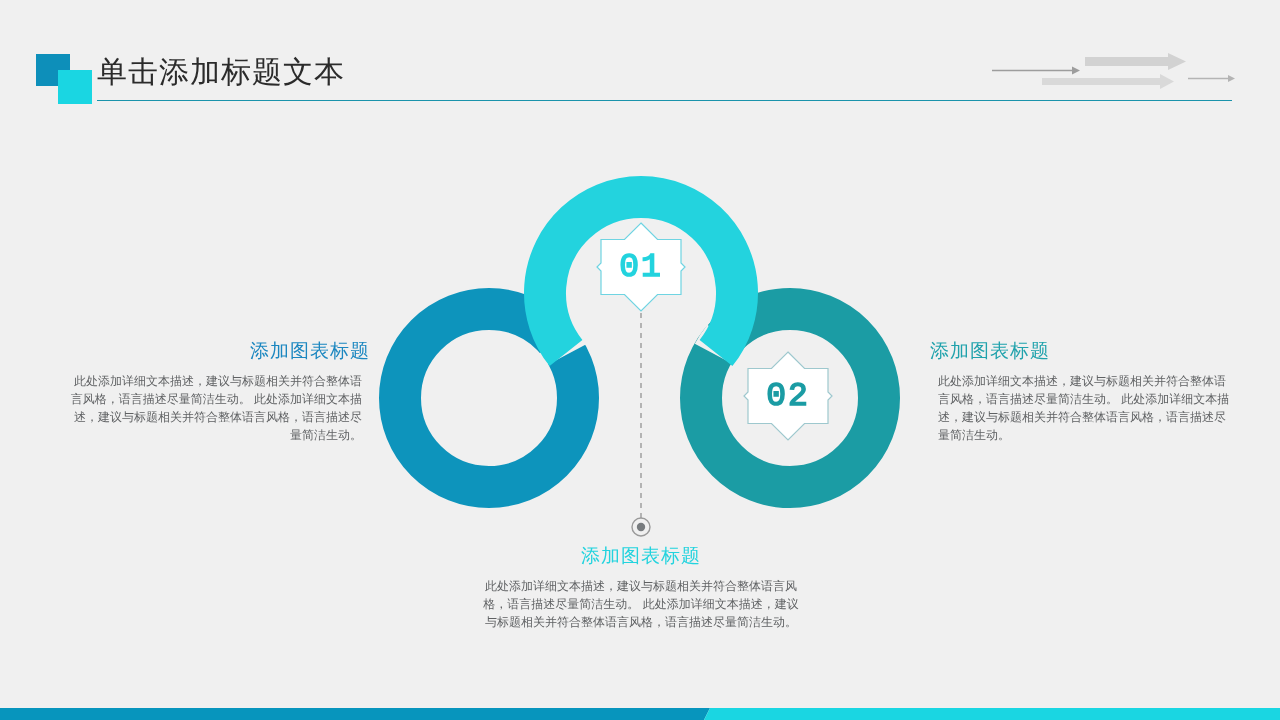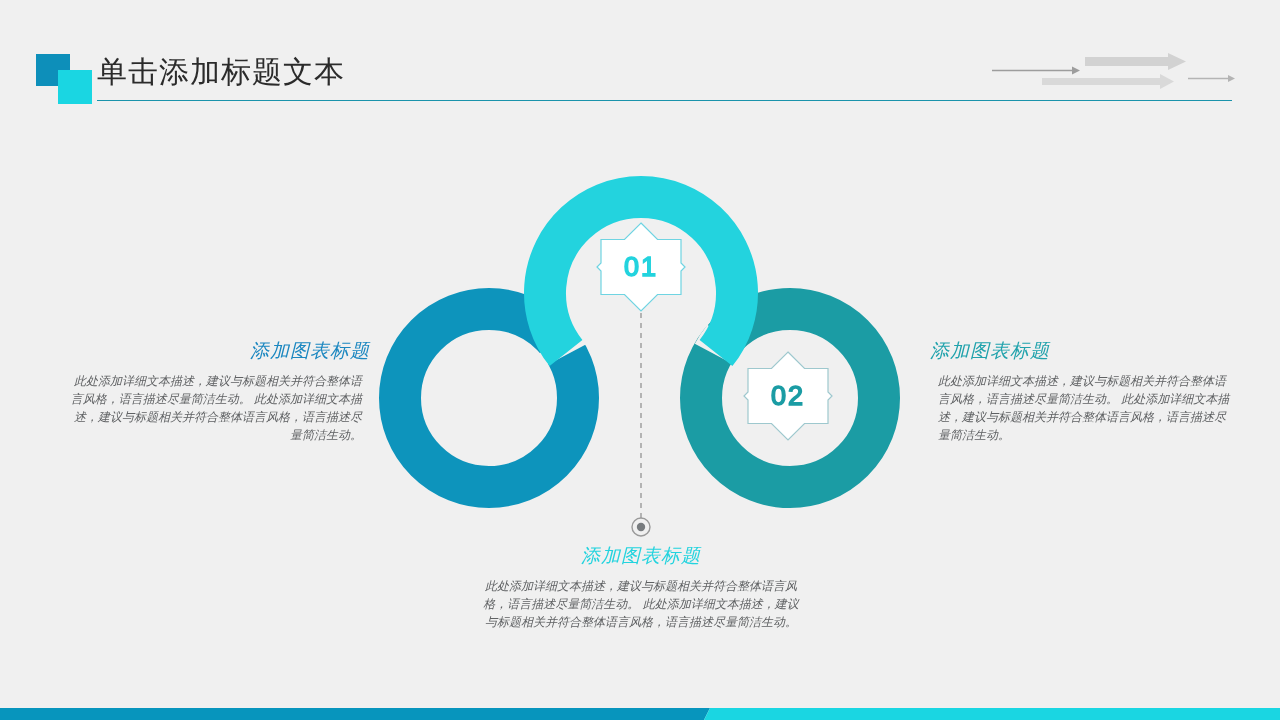--- a/index.html
+++ b/index.html
@@ -85,36 +85,35 @@
     height: 92px;
   }
   .badge .num {
     position: absolute;
     left: 0; top: 0;
     width: 92px;
     height: 92px;
     display: flex;
     align-items: center;
     justify-content: center;
-    font-family: Liberation Sans, sans-serif;
-    font-size: 27px;
+    font-family: Liberation Mono, monospace;
+    font-size: 33px;
     letter-spacing: 2px;
     font-weight: 400;
     -webkit-text-stroke: 1.6px currentColor;
     color: transparent;
   }
 
   #badge1 { left: 595px; top: 213px; }
   #badge2 { left: 742px; top: 342px; }
   #badge3 { left: 444px; top: 342px; }
 
   
   .tblock {
     position: absolute;
-    font-style: italic;
   }
   .tblock .t-title {
     font-size: 19px;
     line-height: 26px;
     letter-spacing: 1px;
     margin: 0 0 4px 0;
   }
   .tblock .t-body {
     font-size: 12px;
     line-height: 18px;

